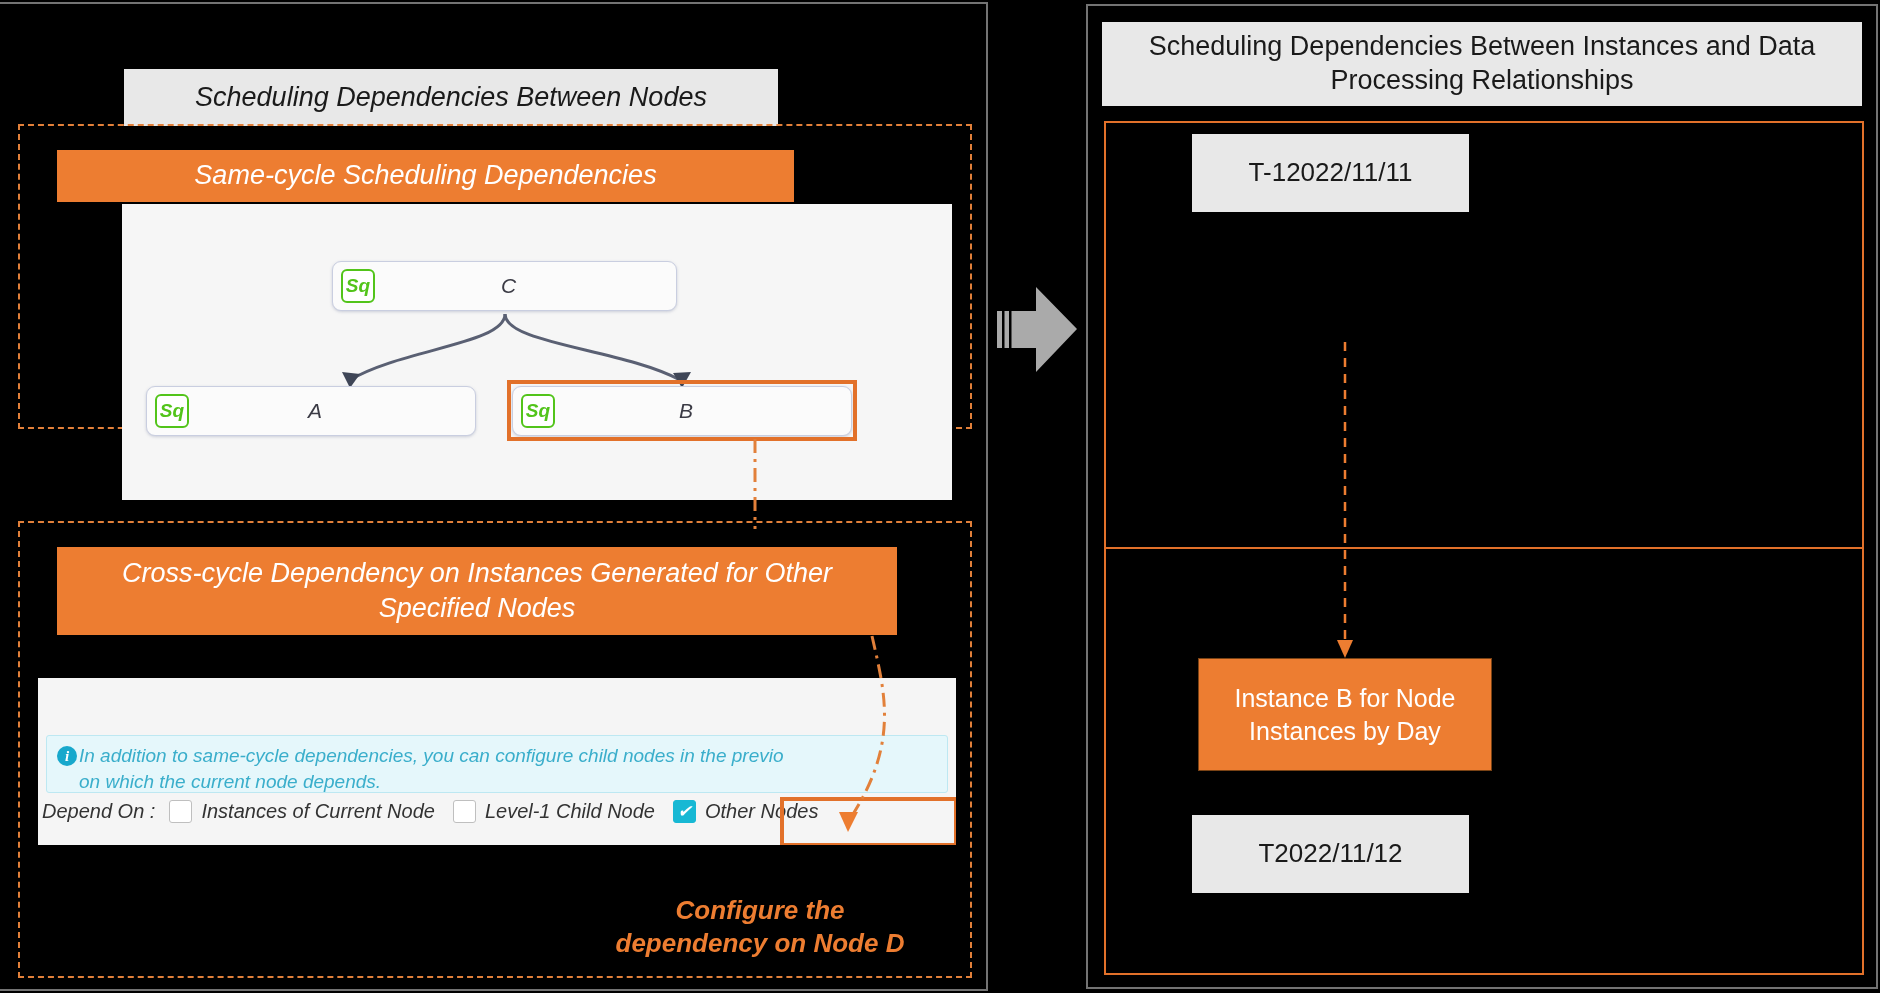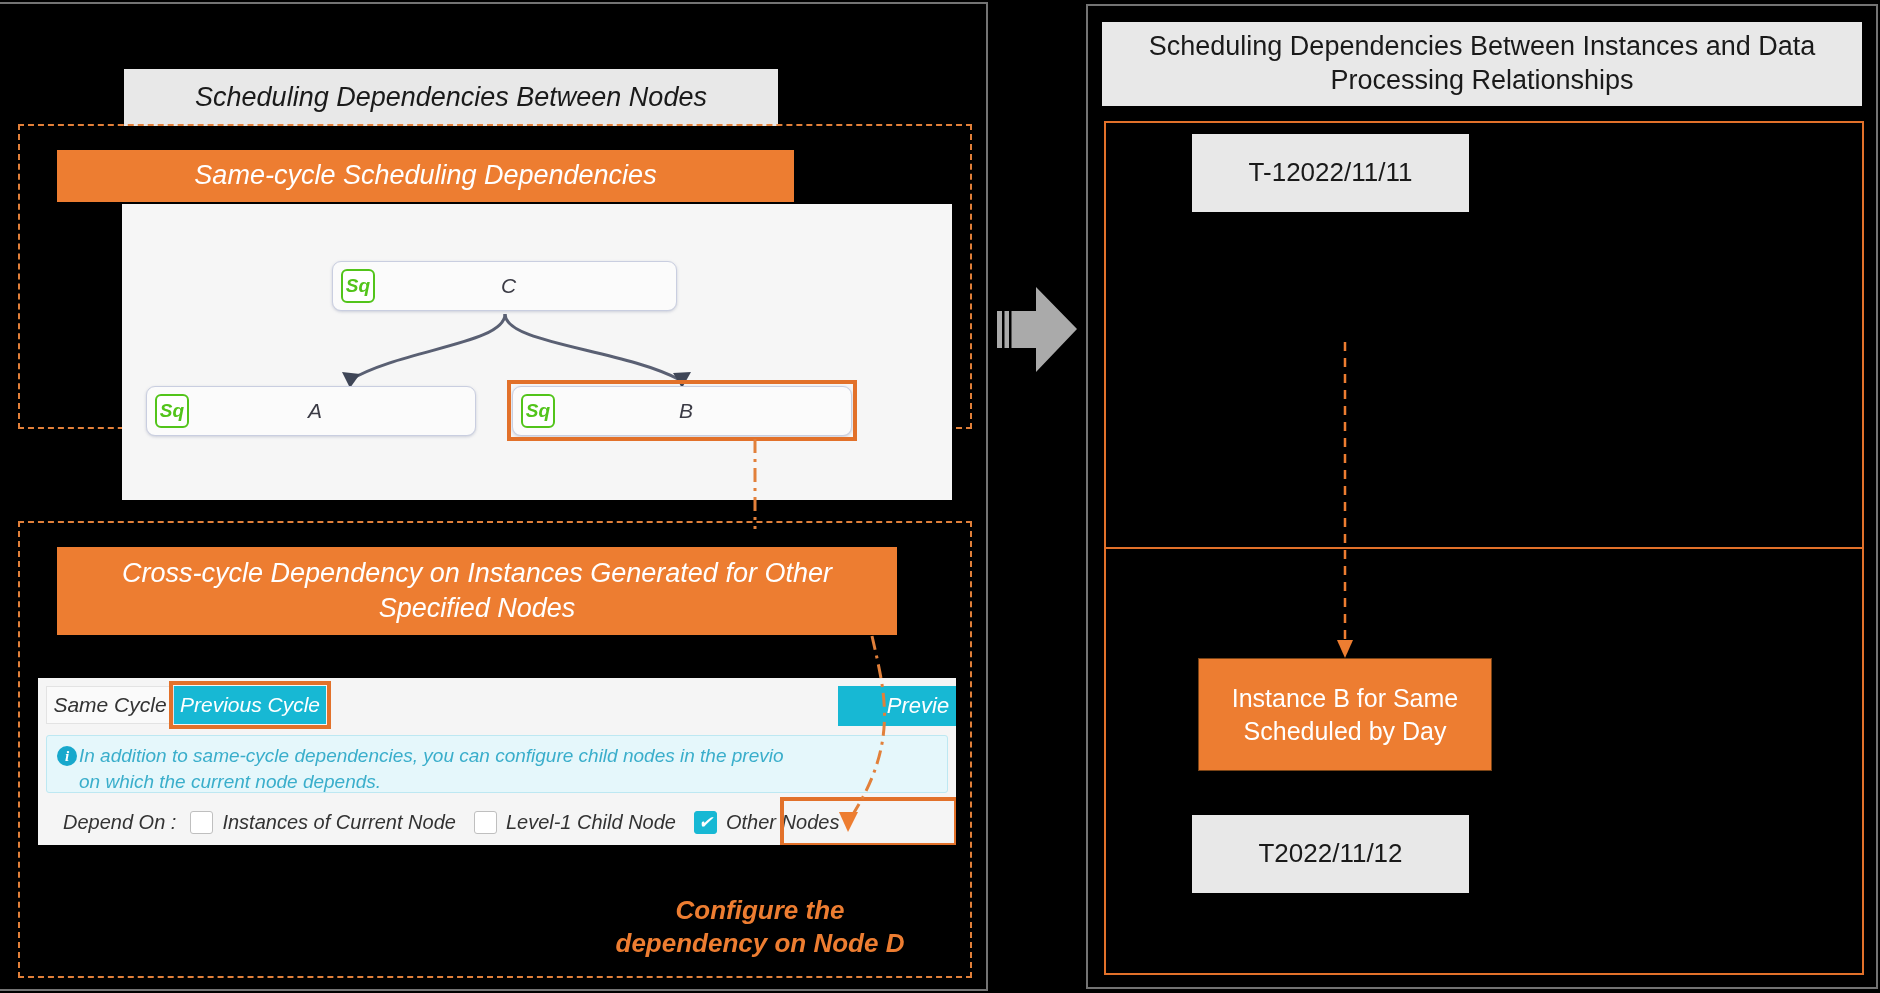--- a/index.html
+++ b/index.html
@@ -131,21 +131,21 @@
     width: 20px; height: 20px; border-radius: 50%;
     background: #17a8cc; color: #fff;
     font-size: 15px; font-weight: 700; font-family: "Liberation Serif", serif;
     display: flex; align-items: center; justify-content: center;
     flex: 0 0 auto; margin-top: 3px;
   }
   #info-text { margin-left: 2px; font-size: 19px; color: #3aaecb; line-height: 1.35; white-space: pre-wrap; }
 
   #depend-row {
     position: absolute; left: 0; top: 122px; width: 100%; height: 45px;
-    display: flex; align-items: center; padding-left: 25px;
+    display: flex; align-items: flex-start; padding-left: 4px;
     font-size: 20px; color: #333;
   }
   #depend-label { margin-right: 14px; }
   .cbitem { display: flex; align-items: center; margin-right: 18px; }
   .cbox {
     width: 23px; height: 23px; border: 1px solid #bfbfbf;
     background: #fff; border-radius: 3px; margin-right: 9px;
     flex: 0 0 auto;
   }
   .cbox.checked {
@@ -246,26 +246,20 @@
 
       <div class="node" id="node-b">
         <span class="sq">Sq</span>
         <span class="nlabel">B</span>
       </div>
 
       <div id="node-b-highlight"></div>
     </div>
 
     <div id="console">
-      <div id="tabstrip">
-        <div class="tab" id="tab-same">Same Cycle</div>
-        <div class="tab" id="tab-prev">Previous Cycle</div>
-        <div id="tab-prev-highlight"></div>
-        <div id="preview-btn">Previe</div>
-      </div>
 
       <div id="info-banner">
         <span id="info-icon">i</span>
         <span id="info-text">In addition to same-cycle dependencies, you can configure child nodes in the previo
 on which the current node depends.</span>
       </div>
 
       <div id="depend-row">
         <span id="depend-label">Depend On :</span>
 
@@ -310,21 +304,21 @@
 
     <div id="tl-box"></div>
     <div id="tl-divider"></div>
 
     <div class="date-plate" id="date-t1">
       <span>T-1</span>
       <span>2022/11/11</span>
     </div>
 
 
-    <div class="instance-box" id="inst-b">Instance B for Same Scheduled by Day</div>
+    <div class="instance-box" id="inst-b">Instance B for Node Instances by Day</div>
 
     <div class="date-plate" id="date-t">
       <span>T</span>
       <span>2022/11/12</span>
     </div>
 
     <svg id="right-arrow-svg">
       <path d="M 257 336 L 257 642" fill="none" stroke="#ed7d31" stroke-width="2.5" stroke-dasharray="9 7"></path>
       <polygon points="257,652 249,634 265,634" fill="#ed7d31"></polygon>
     </svg>

